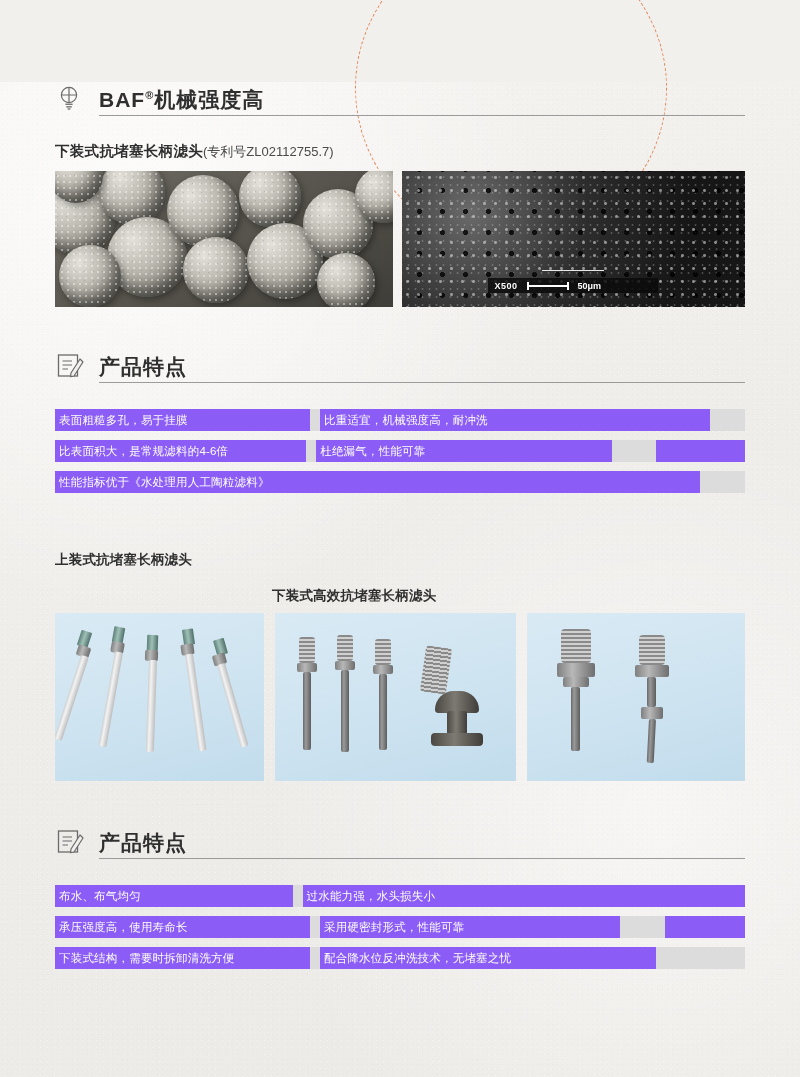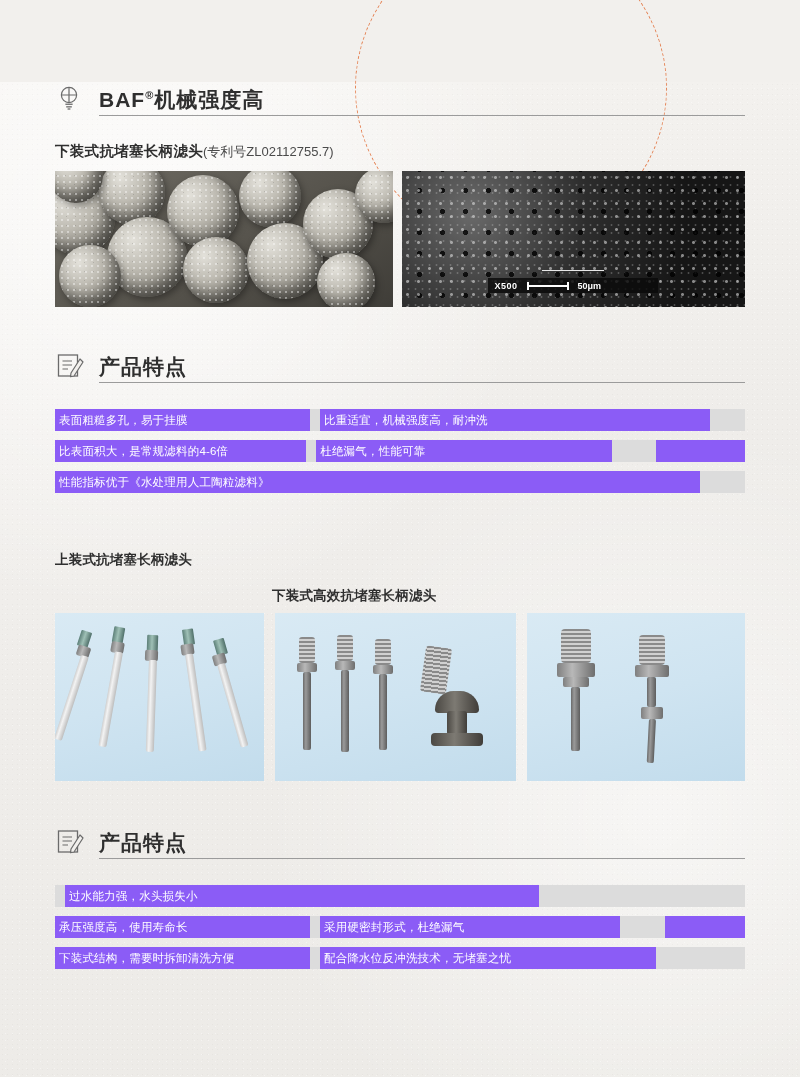--- a/index.html
+++ b/index.html
@@ -471,27 +471,28 @@
           <path d="M16 24 L25 10 L28 13 L19 27 L15.5 27.6 Z" fill="#f2f0ed" stroke="#6b6b6b" stroke-width="1.2" stroke-linejoin="round"></path>
         </svg>
       </div>
       <div class="title-wrap">
         <div class="sec-title">产品特点</div>
       </div>
     </div>
 
     <div class="features">
       <div class="feat-row">
+        <div class="feat-cell w-a">布水、布气均匀</div>
         <div class="feat-gap g-10"></div>
         <div class="feat-cell" style="width:474px;">过水能力强，水头损失小</div>
       </div>
       <div class="feat-row">
         <div class="feat-cell w-a">承压强度高，使用寿命长</div>
         <div class="feat-gap g-10"></div>
-        <div class="feat-cell w-d">采用硬密封形式，杜绝漏气</div>
+        <div class="feat-cell w-d">采用硬密封形式，性能可靠</div>
         <div class="feat-gap g-45"></div>
         <div class="feat-cell" style="width:80px;"></div>
       </div>
       <div class="feat-row">
         <div class="feat-cell w-a">下装式结构，需要时拆卸清洗方便</div>
         <div class="feat-gap g-10"></div>
         <div class="feat-cell" style="width:336px;">配合降水位反冲洗技术，无堵塞之忧</div>
       </div>
     </div>
 

